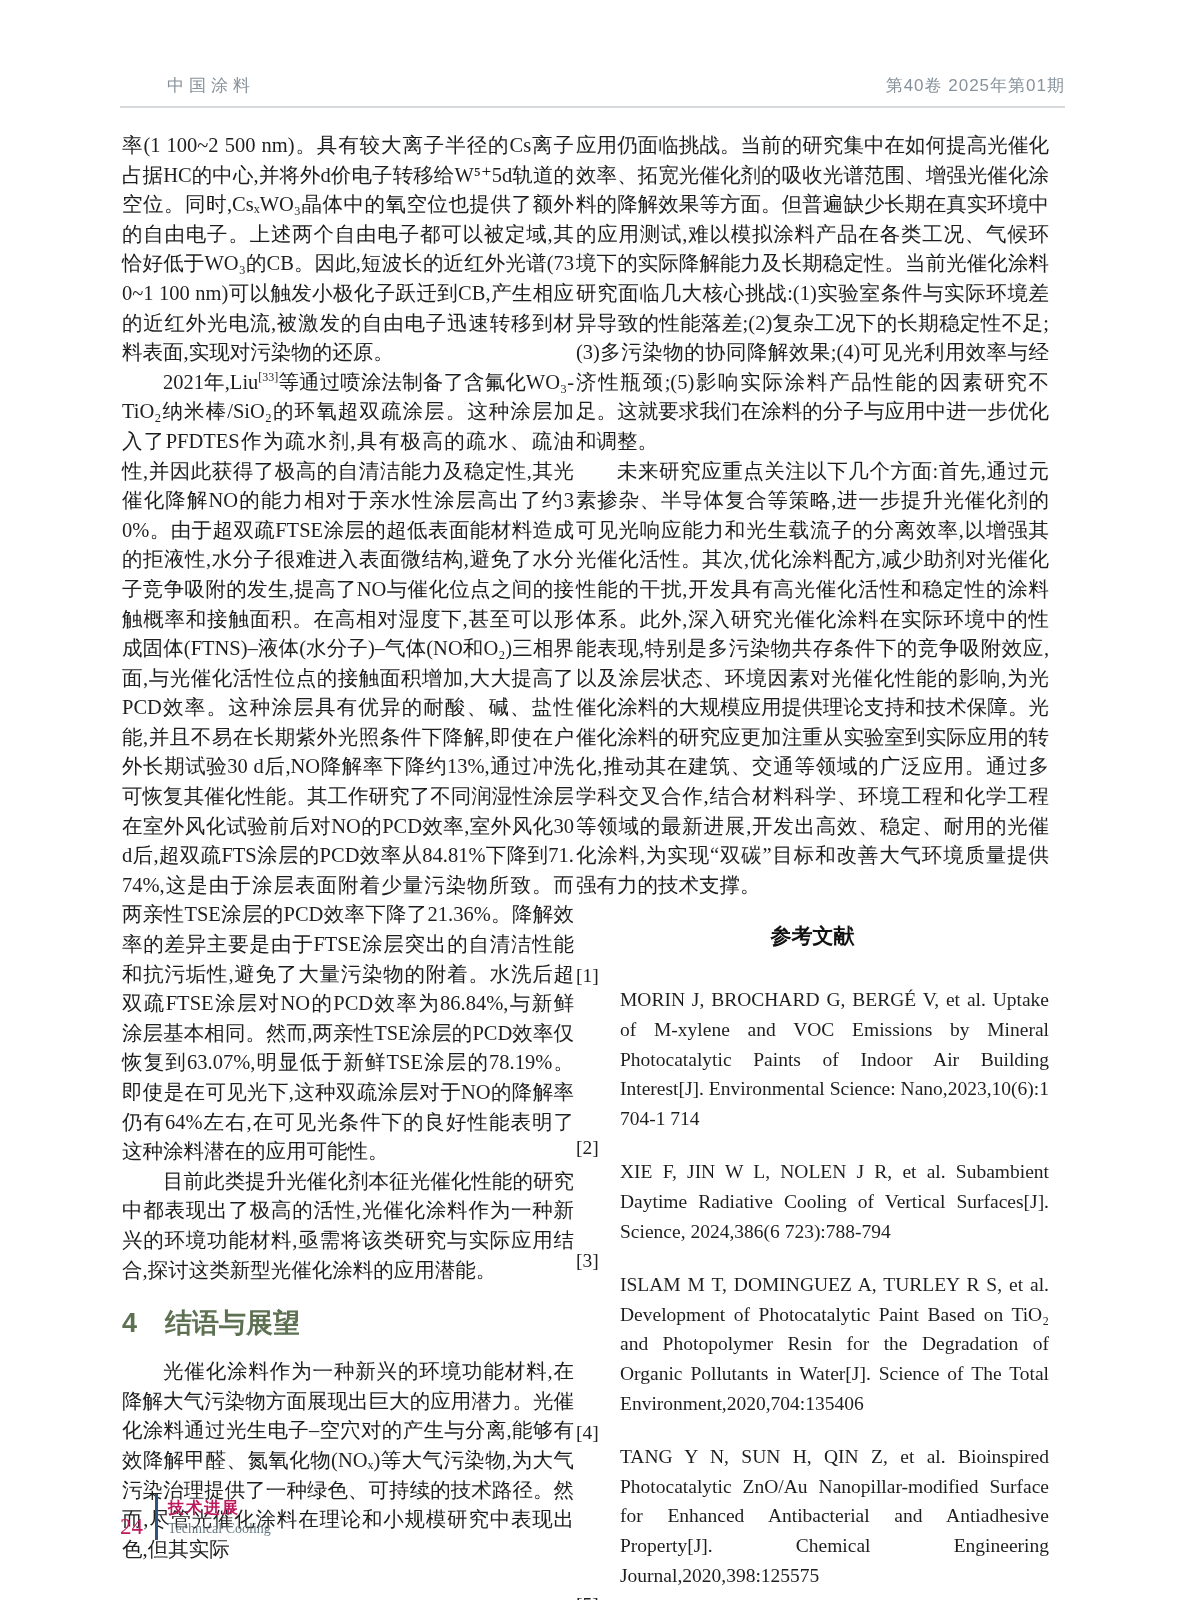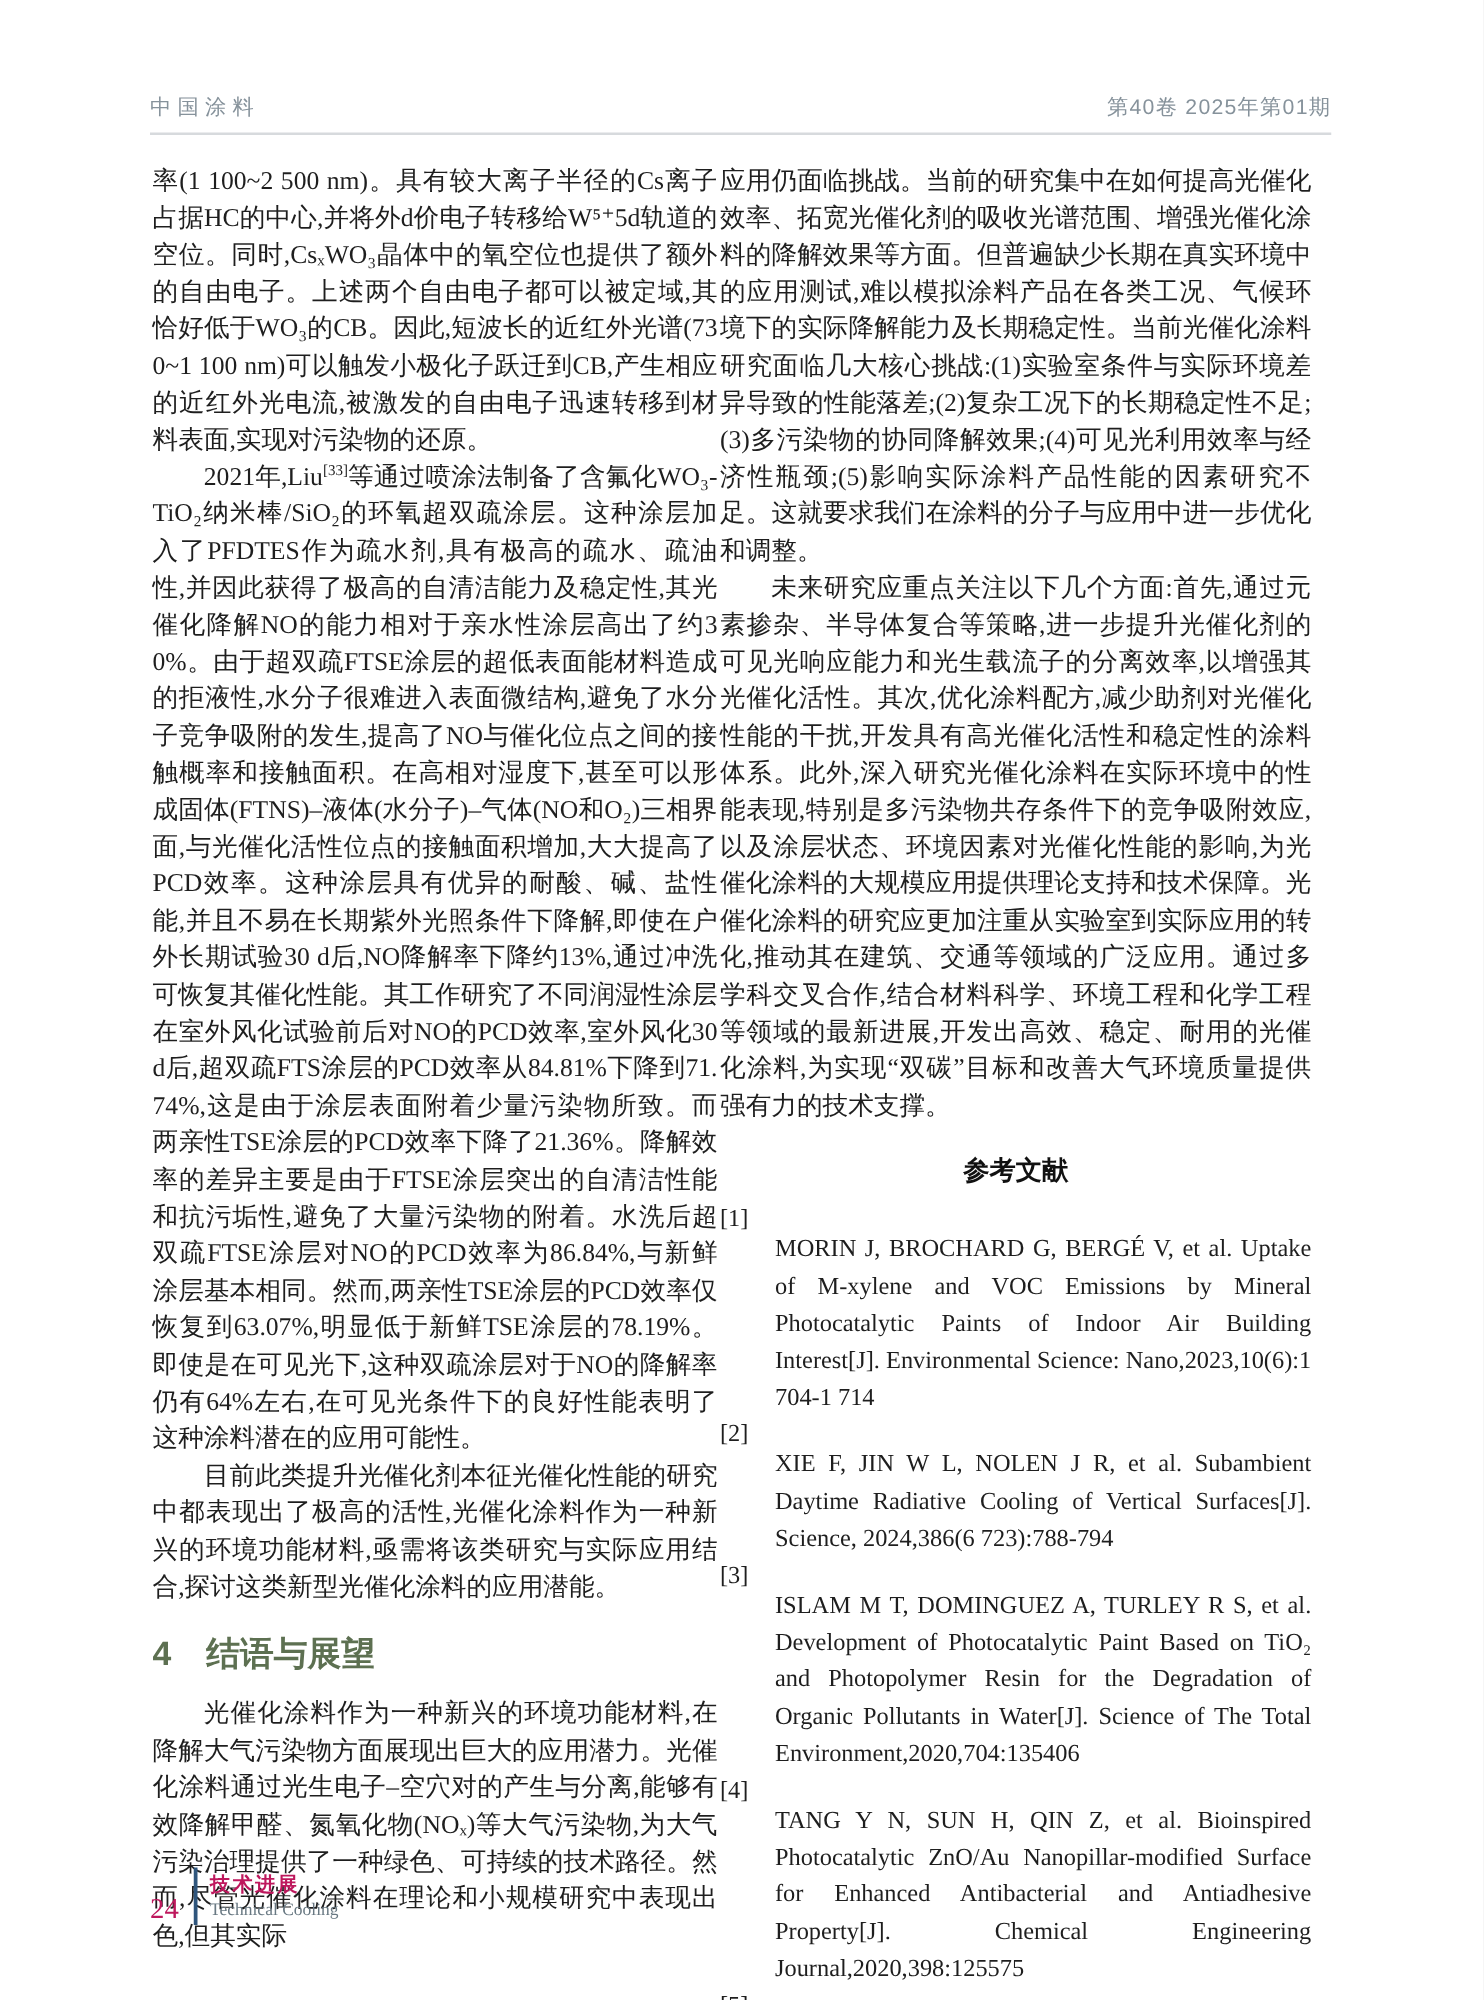--- a/index.html
+++ b/index.html
@@ -23,21 +23,21 @@
     width: 945px;
     display: flex;
     justify-content: space-between;
     align-items: flex-end;
     padding-bottom: 9px;
     border-bottom: 2px solid #d7dadd;
     font-family: "Liberation Sans", "DejaVu Sans", sans-serif;
     font-size: 17px;
     color: #86929b;
   }
-  .journal-name { letter-spacing: 5px; }
+  .journal-name { letter-spacing: 5px; margin-left: 47px; }
   .issue-info { letter-spacing: 1px; }
 
   
   .columns {
     position: absolute;
     top: 131px;
     left: 122px;
     width: 944px;
     display: flex;
     gap: 2px;

